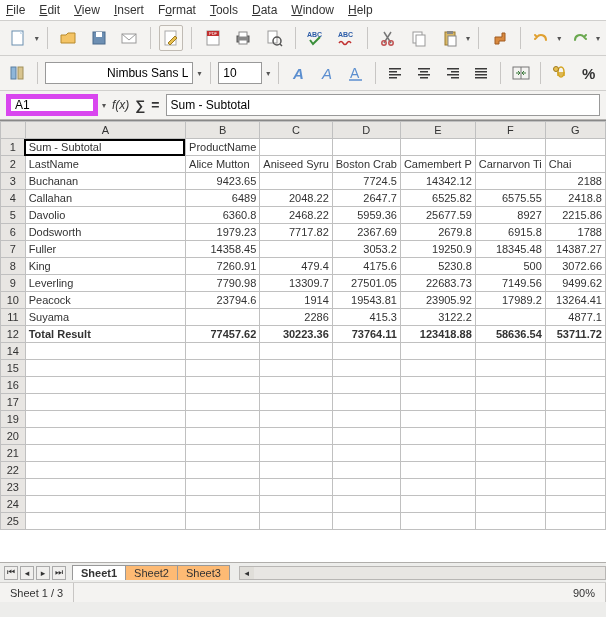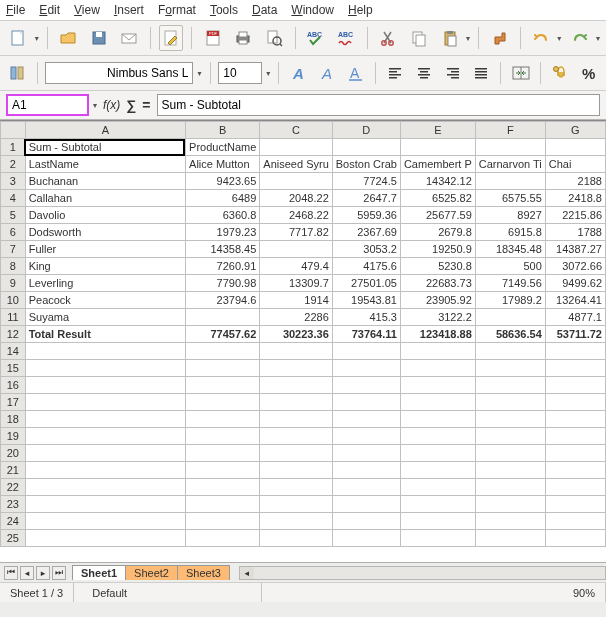--- a/index.html
+++ b/index.html
@@ -8,21 +8,21 @@
 .menubar span { cursor: default; }
 .menubar span u { text-decoration: underline; }
 .toolbar { display: flex; align-items: center; gap: 6px; padding: 4px 6px; background: #f4f3f1; border-bottom: 1px solid #d0cfcd; }
 .toolbar .sep { width: 1px; height: 22px; background: #c8c6c4; margin: 0 2px; }
 .tbtn { width: 26px; height: 26px; display: flex; align-items: center; justify-content: center; border: 1px solid transparent; border-radius: 2px; cursor: pointer; }
 .tbtn svg { display: block; }
 .dropdown-arrow { font-size: 8px; color: #555; margin-left: -2px; }
 .font-name { width: 148px; height: 22px; background: #fff; border: 1px solid #999; padding: 2px 4px; font-size: 12px; text-align: right; }
 .font-size { width: 44px; height: 22px; background: #fff; border: 1px solid #999; padding: 2px 4px; font-size: 12px; }
 .formula-bar { display: flex; align-items: center; gap: 6px; padding: 3px 6px; background: #f4f3f1; border-bottom: 1px solid #b8b6b4; }
-.cell-ref { width: 83px; height: 22px; background: #fff; border: 2px solid #d946ef; padding: 2px 4px; font-size: 12px; }
+.cell-ref { width: 92px; height: 22px; background: #fff; border: 5px solid #d946ef; padding: 2px 4px; font-size: 12px; }
 .fx { font-style: italic; font-size: 12px; }
 .sigma { font-size: 14px; font-weight: bold; }
 .eq { font-size: 14px; font-weight: bold; }
 .formula-input { flex: 1; height: 22px; background: #fff; border: 1px solid #999; padding: 2px 4px; font-size: 12px; }
 .grid-wrap { position: relative; height: 442px; background: #fff; overflow: hidden; border-top: 1px solid #888; }
 table.sheet { border-collapse: collapse; table-layout: fixed; }
 table.sheet th, table.sheet td { border: 1px solid #c0c0c0; height: 17px; font-size: 11px; padding: 0 3px; white-space: nowrap; overflow: hidden; }
 table.sheet th { background: #e8e6e3; font-weight: normal; text-align: center; }
 table.sheet th.corner { width: 26px; }
 table.sheet th.colhdr { height: 16px; }
@@ -32,21 +32,21 @@
 table.sheet tr.bold td { font-weight: bold; }
 .selbox { position: absolute; border: 2px solid #000; pointer-events: none; }
 .tabbar { display: flex; align-items: center; height: 20px; background: #ededeb; border-top: 1px solid #b0aeab; padding-left: 4px; gap: 0; }
 .tabnav { display: flex; gap: 2px; margin-right: 6px; }
 .tabnav span { width: 14px; height: 14px; display: flex; align-items: center; justify-content: center; font-size: 9px; border: 1px solid #aaa; background: #f0efed; cursor: pointer; }
 .sheet-tab { padding: 1px 8px; border: 1px solid #999; border-bottom: none; background: #fdba74; font-size: 11px; margin-right: -1px; cursor: pointer; }
 .sheet-tab.active { background: #fff; font-weight: bold; }
 .hscroll-stub { flex: 1; height: 14px; margin-left: 10px; background: #e8e6e3; border: 1px solid #b8b6b4; position: relative; }
 .hscroll-stub .arrow { width: 14px; height: 12px; position: absolute; top: 0; display:flex; align-items:center; justify-content:center; font-size:9px; background:#e0ded9; }
 .hscroll-stub .arrow.left { left:0; }
-.statusbar { display: flex; align-items: center; height: 20px; background: #f4f3f1; border-top: 1px solid #d0cfcd; font-size: 11px; gap: 8px; }
+.statusbar { display: flex; align-items: center; height: 20px; background: #f4f3f1; border-top: 1px solid #d0cfcd; font-size: 11px; }
 .statusbar .cell { padding: 0 10px; border-right: 1px solid #c8c6c4; height: 100%; display: flex; align-items: center; }
 .statusbar .spacer { flex: 1; }
 .align-btn svg rect { fill: #3a3a3a; }
 </style>
 </head>
 <body>
 
 <div class="menubar">
   <span><u>F</u>ile</span>
   <span><u>E</u>dit</span>
@@ -430,30 +430,20 @@
           <th class="rowhdr">17</th>
           <td class=""></td>
           <td class=""></td>
           <td class=""></td>
           <td class=""></td>
           <td class=""></td>
           <td class=""></td>
           <td class=""></td>
         </tr>
         <tr>
-          <th class="rowhdr">18</th>
-          <td class=""></td>
-          <td class=""></td>
-          <td class=""></td>
-          <td class=""></td>
-          <td class=""></td>
-          <td class=""></td>
-          <td class=""></td>
-        </tr>
-        <tr>
           <th class="rowhdr">19</th>
           <td class=""></td>
           <td class=""></td>
           <td class=""></td>
           <td class=""></td>
           <td class=""></td>
           <td class=""></td>
           <td class=""></td>
         </tr>
         <tr>
@@ -529,16 +519,15 @@
     <span>⏭</span>
   </div>
   <div id="tabs"><span class="sheet-tab active">Sheet1</span><span class="sheet-tab">Sheet2</span><span class="sheet-tab">Sheet3</span></div>
   <div class="hscroll-stub">
       <div class="arrow left">◂</div>
     </div>
 </div>
 
 <div class="statusbar">
   <div class="cell">Sheet 1 / 3</div>
-  <div class="cell" style="min-width:180px">Default</div>
   <div class="spacer"></div>
   <div class="cell">90%</div>
 </div>
 
 </body></html>

